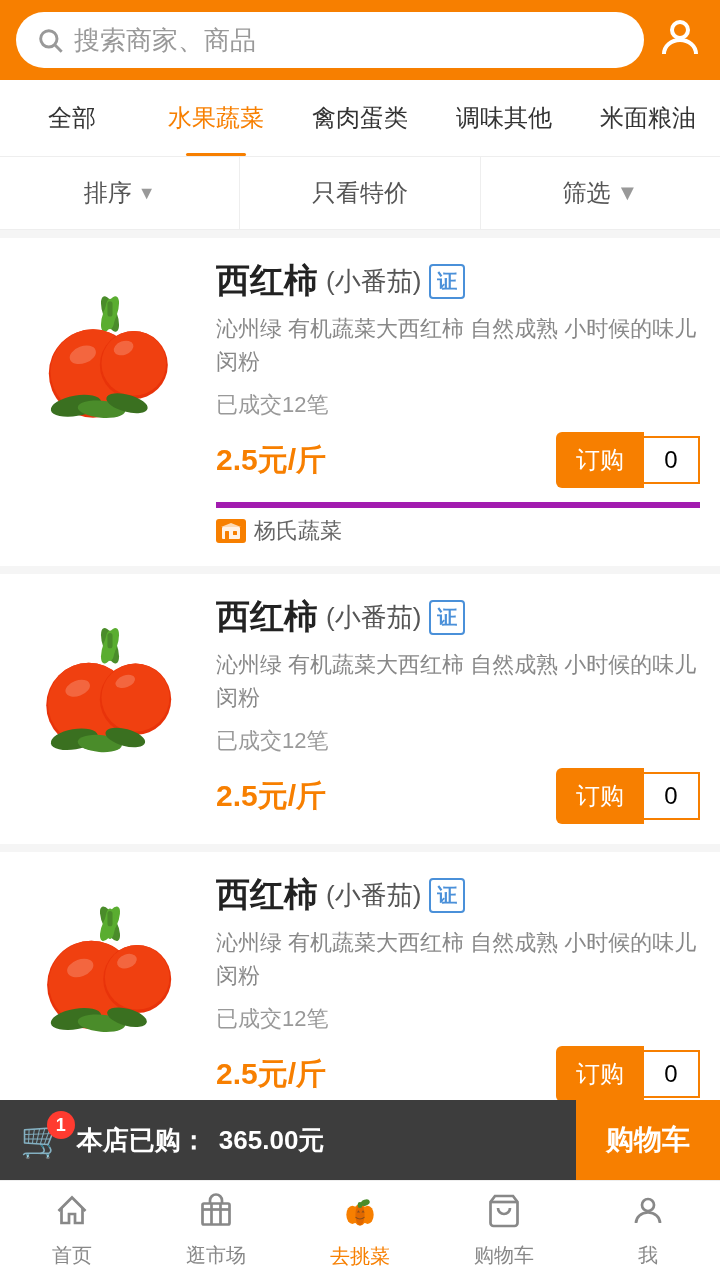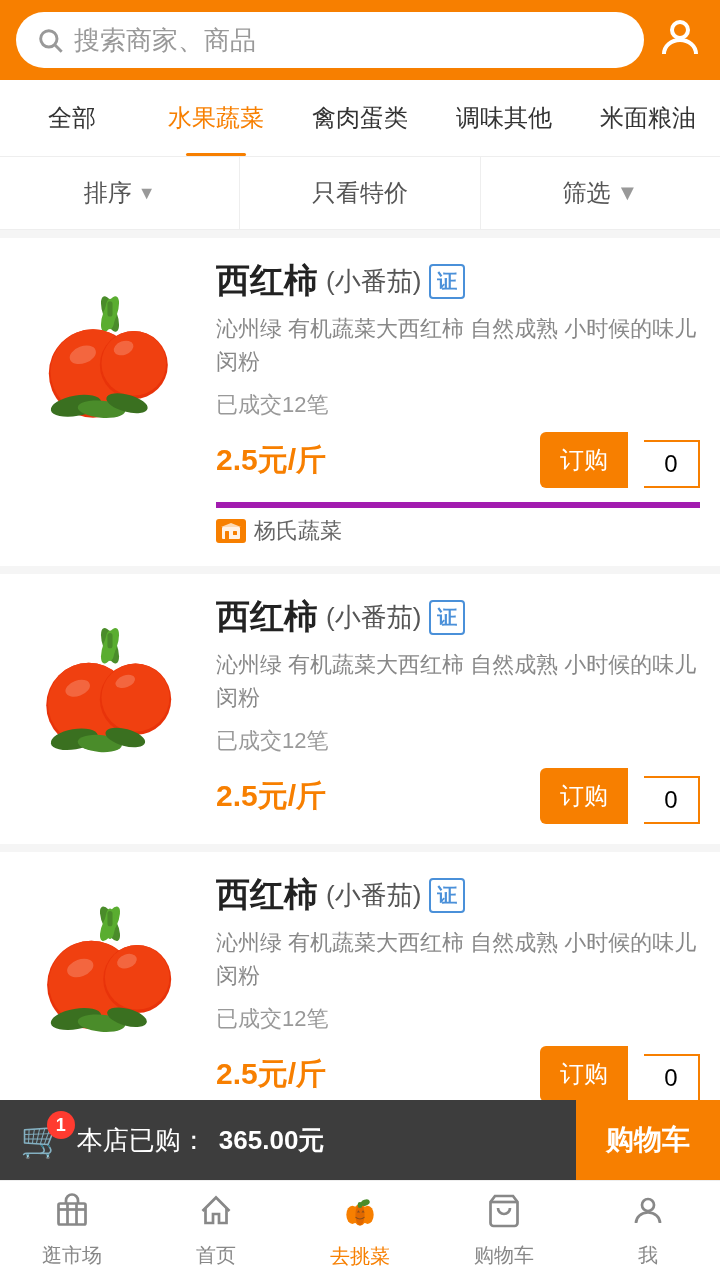--- a/index.html
+++ b/index.html
@@ -30,34 +30,34 @@
     .product-image svg { width: 170px; height: 170px; }
     .product-info { flex: 1; display: flex; flex-direction: column; gap: 8px; }
     .product-title { font-size: 30px; font-weight: bold; color: #222; display: flex; align-items: center; gap: 8px; flex-wrap: wrap; }
     .product-title-main { font-size: 34px; }
     .product-title-sub { font-size: 26px; color: #555; font-weight: normal; }
     .cert-badge { border: 2px solid #4a90d9; color: #4a90d9; font-size: 20px; padding: 2px 6px; border-radius: 4px; font-weight: bold; }
     .product-desc { font-size: 22px; color: #888; line-height: 1.5; }
     .product-sales { font-size: 22px; color: #999; margin-top: 4px; }
     .product-bottom { display: flex; align-items: center; justify-content: space-between; margin-top: 4px; }
     .product-price { font-size: 30px; color: #f77f00; font-weight: bold; }
-    .order-control { display: flex; align-items: flex-end; gap: 16px; }
+    .order-control { display: flex; align-items: center; gap: 0; }
     .order-btn { background: #f77f00; color: white; border: none; padding: 12px 20px; font-size: 24px; border-radius: 6px 0 0 6px; cursor: pointer; }
     .order-input { width: 56px; height: 48px; border: 2px solid #f77f00; border-left: none; text-align: center; font-size: 24px; outline: none; }
     .store-info { display: flex; align-items: center; gap: 8px; margin-top: 6px; padding-top: 8px; border-top: 6px solid #a21caf; }
     .store-icon { width: 30px; height: 24px; background: #f77f00; border-radius: 3px; display: flex; align-items: center; justify-content: center; }
     .store-name { font-size: 22px; color: #666; }
 
     
     .cart-bar { position: fixed; bottom: 100px; left: 0; width: 720px; height: 80px; display: flex; align-items: center; background: #3d3d3d; z-index: 100; }
     .cart-bar-left { flex: 1; display: flex; align-items: center; padding: 0 20px; gap: 12px; }
     .cart-badge-wrap { position: relative; }
     .cart-icon-bar { color: white; font-size: 36px; }
     .cart-badge { position: absolute; top: -8px; right: -10px; background: #ff3b30; color: white; font-size: 18px; border-radius: 50%; width: 28px; height: 28px; display: flex; align-items: center; justify-content: center; font-weight: bold; }
-    .cart-bar-text { color: white; font-size: 26px; }
+    .cart-bar-text { color: white; font-size: 26px; font-weight: bold; }
     .cart-bar-amount { color: white; font-size: 26px; font-weight: bold; }
     .cart-bar-right { background: #f77f00; height: 100%; padding: 0 30px; display: flex; align-items: center; justify-content: center; }
     .cart-bar-btn { color: white; font-size: 28px; font-weight: bold; }
 
     
     .bottom-nav { position: fixed; bottom: 0; left: 0; width: 720px; height: 100px; background: white; border-top: 1px solid #eee; display: flex; z-index: 200; }
     .nav-item { flex: 1; display: flex; flex-direction: column; align-items: center; justify-content: center; gap: 4px; cursor: pointer; }
     .nav-icon { font-size: 36px; color: #888; }
     .nav-icon.active { color: #f77f00; }
     .nav-label { font-size: 20px; color: #888; }
@@ -243,37 +243,37 @@
   </div>
   <div class="cart-bar-right">
     <span class="cart-bar-btn">购物车</span>
   </div>
 </div>
 
 <div class="bottom-nav">
   <div class="nav-item">
     <span class="nav-icon">
       <svg width="38" height="36" viewBox="0 0 24 24" fill="none" stroke="#888" stroke-width="1.8">
+        <path d="M3 12L12 3l9 9"></path>
+          <path d="M5 10v10h5v-6h4v6h5V10"></path>
+      </svg>
+    </span>
+    <span class="nav-label">首页</span>
+  </div>
+  <div class="nav-item">
+    <span class="nav-icon">
+      <svg width="38" height="36" viewBox="0 0 24 24" fill="none" stroke="#888" stroke-width="1.8">
         <rect x="3" y="7" width="18" height="14" rx="1"></rect>
           <path d="M8 7V5a4 4 0 018 0v2"></path>
           <line x1="3" y1="11" x2="21" y2="11"></line>
         <line x1="9" y1="7" x2="9" y2="21"></line>
           <line x1="15" y1="7" x2="15" y2="21"></line>
       </svg>
     </span>
     <span class="nav-label">逛市场</span>
-  </div>
-  <div class="nav-item">
-    <span class="nav-icon">
-      <svg width="38" height="36" viewBox="0 0 24 24" fill="none" stroke="#888" stroke-width="1.8">
-        <path d="M3 12L12 3l9 9"></path>
-          <path d="M5 10v10h5v-6h4v6h5V10"></path>
-      </svg>
-    </span>
-    <span class="nav-label">首页</span>
   </div>
   <div class="nav-item">
     <span class="nav-icon active">
       <svg width="40" height="38" viewBox="0 0 50 50" fill="none" xmlns="http://www.w3.org/2000/svg">
         <ellipse cx="25" cy="30" rx="10" ry="14" fill="#f77f00"></ellipse>
         <ellipse cx="15" cy="30" rx="8" ry="12" fill="#f77f00"></ellipse>
         <ellipse cx="35" cy="30" rx="8" ry="12" fill="#f77f00"></ellipse>
         <ellipse cx="25" cy="30" rx="6" ry="14" fill="#e06800"></ellipse>
         <rect x="22" y="13" width="6" height="8" rx="3" fill="#4a8c2a"></rect>
         <ellipse cx="32" cy="14" rx="6" ry="4" fill="#4a8c2a" transform="rotate(-20 32 14)"></ellipse>

